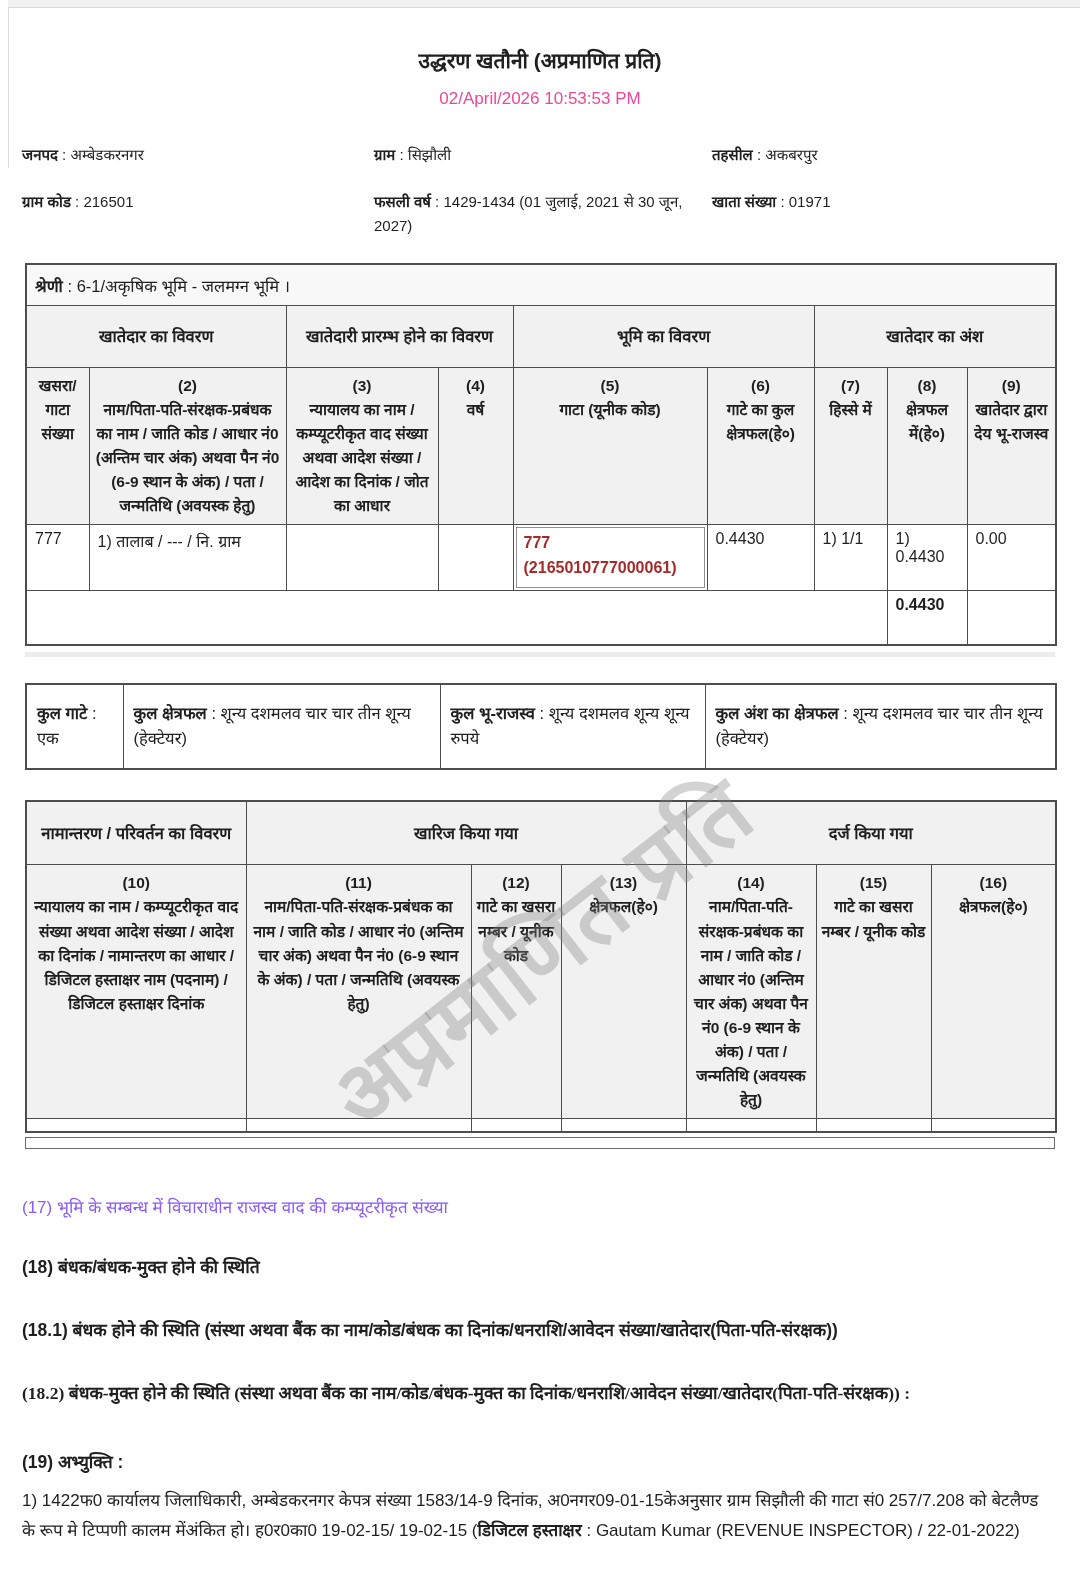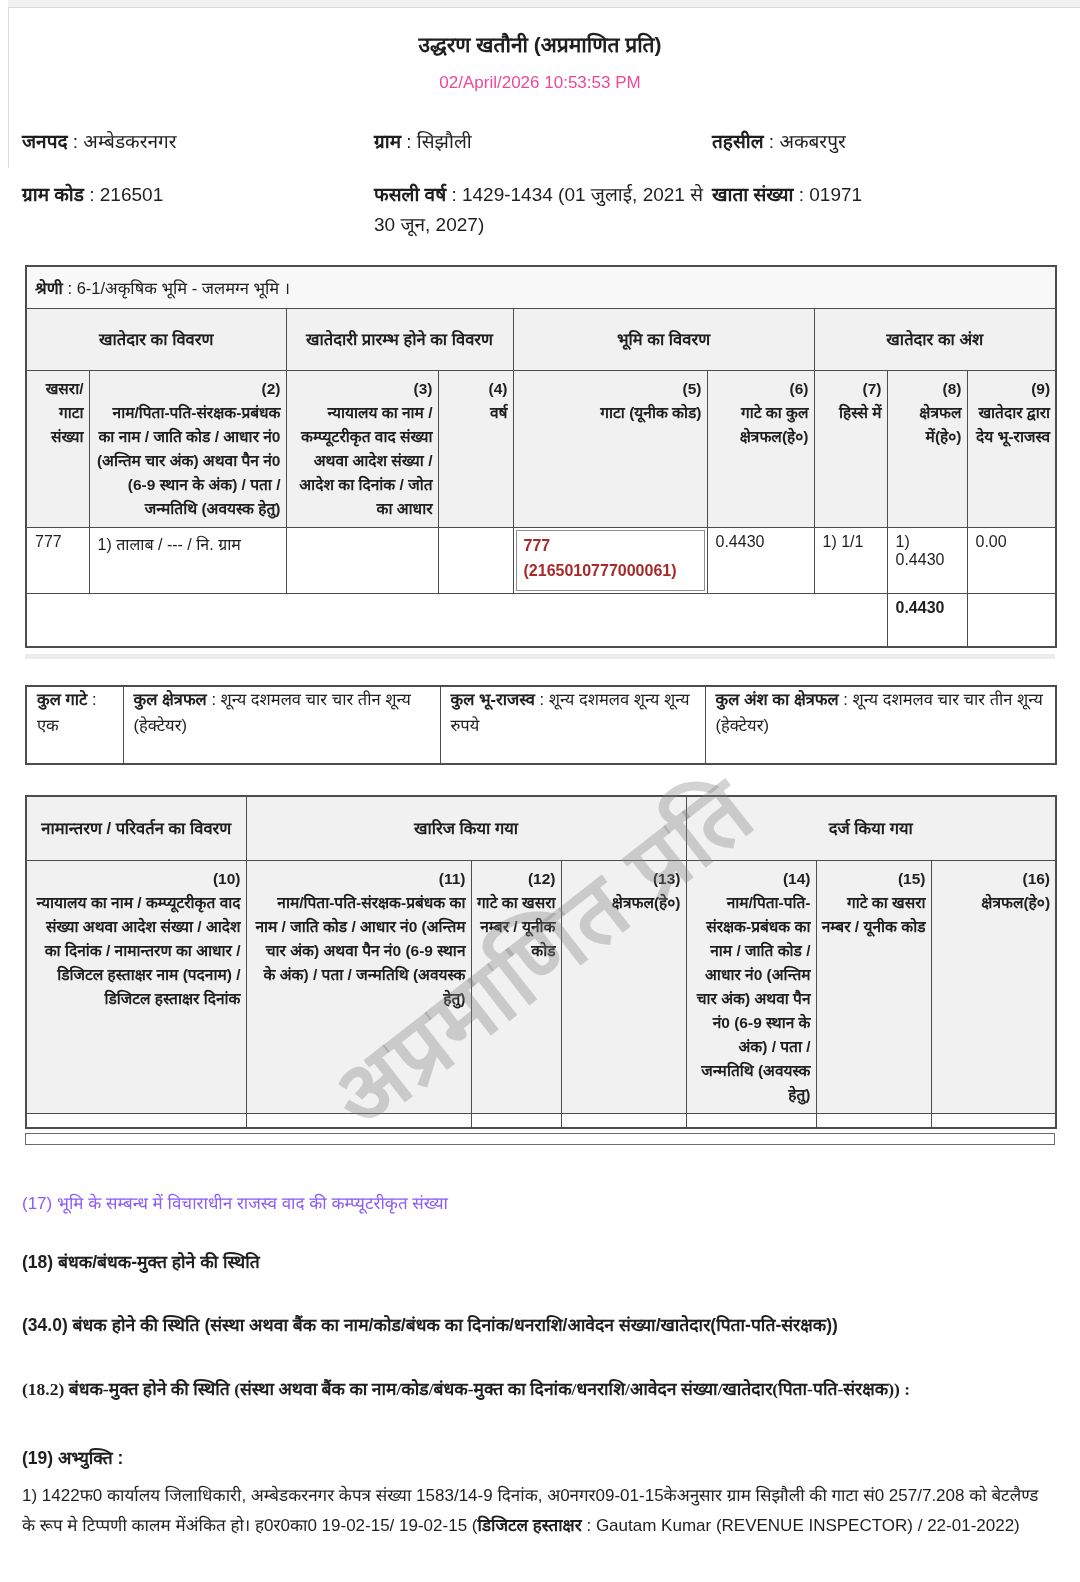--- a/index.html
+++ b/index.html
@@ -2,42 +2,42 @@
 <html><head>
 <meta charset="utf-8">
 <style>
   * { box-sizing: border-box; margin: 0; padding: 0; }
   html, body { background: #fff; }
   body { font-family: "Liberation Sans", "DejaVu Sans", sans-serif; color: #1f1f1f; }
   .page { position: relative; width: 1080px; height: 1582px; background: #fff; overflow: hidden; }
   .top-strip { position: absolute; top: 0; left: 8px; right: 0; height: 8px; background: #f1f1f1; border-bottom: 1px solid #d8d8d8; }
   .left-edge { position: absolute; top: 8px; left: 8px; width: 1px; height: 160px; background: #dcdcdc; }
 
-  .doc-title { text-align: center; font-size: 21px; font-weight: 700; padding-top: 30px; }
+  .doc-title { text-align: center; font-size: 21px; font-weight: 700; padding-top: 46px; }
   .doc-date { text-align: center; font-size: 17px; color: #ec4899; margin-top: 15px; }
 
-  .info-grid { display: grid; grid-template-columns: 352px 338px 1fr; row-gap: 24px; margin: 34px 25px 0 22px; font-size: 19px; line-height: 1.55; }
+  .info-grid { display: grid; grid-template-columns: 352px 338px 1fr; row-gap: 24px; margin: 34px 25px 0 22px; font-size: 15px; line-height: 1.55; }
   .info-grid b { font-weight: 700; }
 
   table { border-collapse: collapse; table-layout: fixed; width: 1030px; margin-left: 25px; border: 2px solid #4d4d4d; }
   td { border: 1px solid #4d4d4d; font-size: 16px; vertical-align: top; padding: 5px 8px; word-wrap: break-word; }
   .t1 { margin-top: 26px; }
   .shreni-row td { background: #f8f8f8; vertical-align: middle; height: 42px; font-size: 16.5px; }
   .group-row td { background: #f1f1f1; text-align: center; vertical-align: middle; font-weight: 700; height: 62px; font-size: 16.5px; line-height: 1.5; }
-  .colhead-row td { background: #f1f1f1; text-align: right; font-weight: 700; font-size: 15.5px; line-height: 1.55; padding: 6px 5px; }
+  .colhead-row td { background: #f1f1f1; text-align: center; font-weight: 700; font-size: 15.5px; line-height: 1.55; padding: 6px 5px; }
   .colhead-row .cnum { display: block; }
   .data-row td { height: 66px; background: #fff; }
   .gata-cell { padding: 2px; }
   .gata-box { border: 1px solid #8f8f8f; background: #fff; height: 100%; min-height: 58px; padding: 3px 7px; color: #a52a2a; font-weight: 700; line-height: 1.55; }
   .total-row td { height: 54px; background: #fff; }
   .bold { font-weight: 700; }
   .understrip { width: 1030px; margin: 6px 0 0 25px; height: 5px; background: #ececec; }
 
   .t-sum { margin-top: 26px; }
-  .t-sum td { padding: 0 10px; font-size: 16.5px; line-height: 1.55; height: 78px; }
+  .t-sum td { padding: 16px 10px; font-size: 16.5px; line-height: 1.55; height: 78px; }
 
   .t2 { margin-top: 30px; }
   .t2 .group-row td { height: 64px; }
   .empty-row td { height: 14px; padding: 0; }
   .strip { width: 1030px; margin: 4px 0 0 25px; height: 12px; border: 1px solid #6a6a6a; background: #fff; }
 
   .notes { margin: 46px 25px 0 22px; font-size: 17px; line-height: 1.5; }
   .note-red { color: #8b5cf6; font-weight: 400; }
   .note-b { font-weight: 700; margin-top: 33px; font-size: 17.5px; }
   .note-18-1 { margin-top: 37px; }
@@ -179,20 +179,20 @@
         <td></td>
         <td></td>
       </tr>
     </tbody>
   </table>
   <div class="strip"></div>
 
   <div class="notes">
     <div class="note-red">(17) भूमि के सम्बन्ध में विचाराधीन राजस्व वाद की कम्प्यूटरीकृत संख्या</div>
     <div class="note-b">(18) बंधक/बंधक-मुक्त होने की स्थिति</div>
-    <div class="note-b note-18-1">(34.0) बंधक होने की स्थिति (संस्था अथवा बैंक का नाम/कोड/बंधक का दिनांक/धनराशि/आवेदन संख्या/खातेदार(पिता-पति-संरक्षक))</div>
+    <div class="note-b note-18-1">(18.1) बंधक होने की स्थिति (संस्था अथवा बैंक का नाम/कोड/बंधक का दिनांक/धनराशि/आवेदन संख्या/खातेदार(पिता-पति-संरक्षक))</div>
     <div class="note-b note-18-2">(18.2) बंधक-मुक्त होने की स्थिति (संस्था अथवा बैंक का नाम/कोड/बंधक-मुक्त का दिनांक/धनराशि/आवेदन संख्या/खातेदार(पिता-पति-संरक्षक)) :</div>
     <div class="note-b note-19">(19) अभ्युक्ति :</div>
     <div class="remark"><span>1) 1422फ0 कार्यालय जिलाधिकारी, अम्बेडकरनगर केपत्र संख्या 1583/14-9 दिनांक, अ0नगर09-01-15केअनुसार ग्राम सिझौली की गाटा सं0 257/7.208 को बेटलैण्ड के रूप मे टिप्पणी कालम मेंअंकित हो। ह0र0का0 19-02-15/ 19-02-15 (</span><b>डिजिटल हस्ताक्षर</b><span> : Gautam Kumar (REVENUE INSPECTOR) / 22-01-2022)</span></div>
   </div>
 
   <div class="watermark">अप्रमाणित प्रति</div>
 </div>
 
 </body></html>

